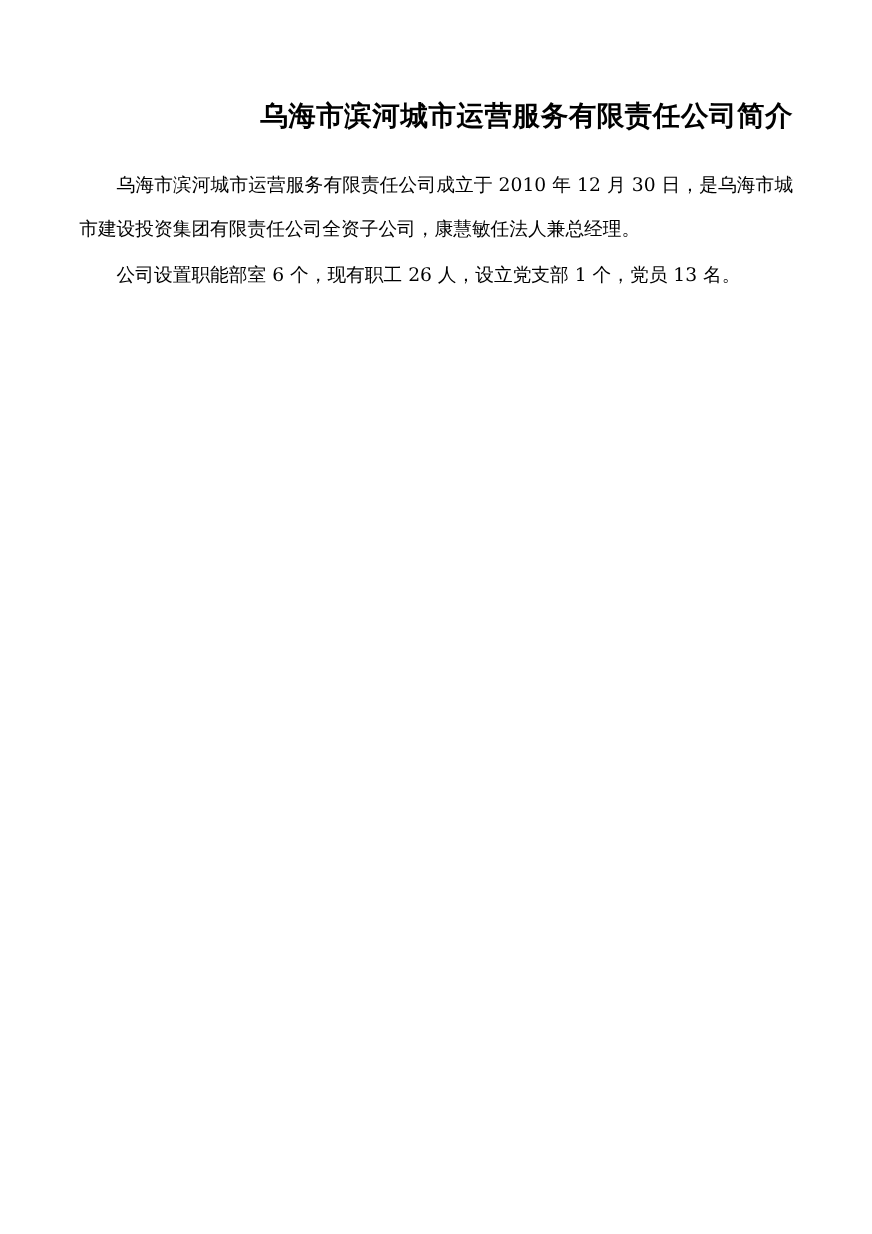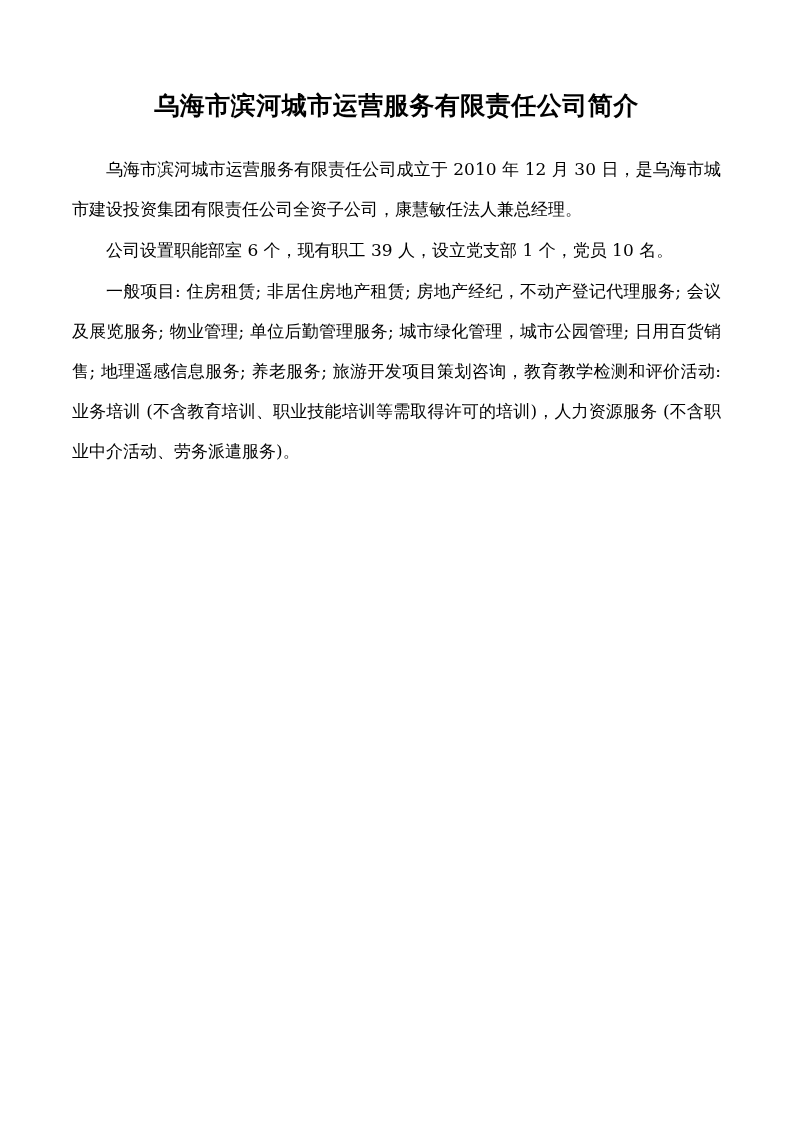--- a/index.html
+++ b/index.html
@@ -13,21 +13,21 @@
     background: #ffffff;
     margin: 0 auto;
     position: relative;
     box-sizing: border-box;
     padding: 88px 72px 40px 72px;
     font-family: "DejaVu Serif", "Liberation Serif", serif;
     color: #000000;
     overflow: hidden;
   }
   .doc-title {
-    text-align: center;
+    text-align: right;
     font-size: 25px;
     font-weight: bold;
     letter-spacing: 0.5px;
     line-height: 1.4;
     margin: 0 0 26px 0;
     font-family: "DejaVu Sans", "Liberation Sans", sans-serif;
   }
   .para {
     font-size: 17px;
     line-height: 40px;
@@ -37,15 +37,14 @@
     text-justify: inter-ideograph;
     word-break: break-all;
   }
 </style>
 </head>
 <body>
 
 <div class="page">
   <h1 class="doc-title">乌海市滨河城市运营服务有限责任公司简介</h1>
   <p class="para">乌海市滨河城市运营服务有限责任公司成立于 2010 年 12 月 30 日，是乌海市城市建设投资集团有限责任公司全资子公司，康慧敏任法人兼总经理。</p>
-  <p class="para">公司设置职能部室 6 个，现有职工 39 人，设立党支部 1 个，党员 10 名。</p>
-  <p class="para">一般项目: 住房租赁; 非居住房地产租赁; 房地产经纪，不动产登记代理服务; 会议及展览服务; 物业管理; 单位后勤管理服务; 城市绿化管理，城市公园管理; 日用百货销售; 地理遥感信息服务; 养老服务; 旅游开发项目策划咨询，教育教学检测和评价活动: 业务培训 (不含教育培训、职业技能培训等需取得许可的培训)，人力资源服务 (不含职业中介活动、劳务派遣服务)。</p>
+  <p class="para">公司设置职能部室 6 个，现有职工 26 人，设立党支部 1 个，党员 13 名。</p>
 </div>
 
 </body></html>

